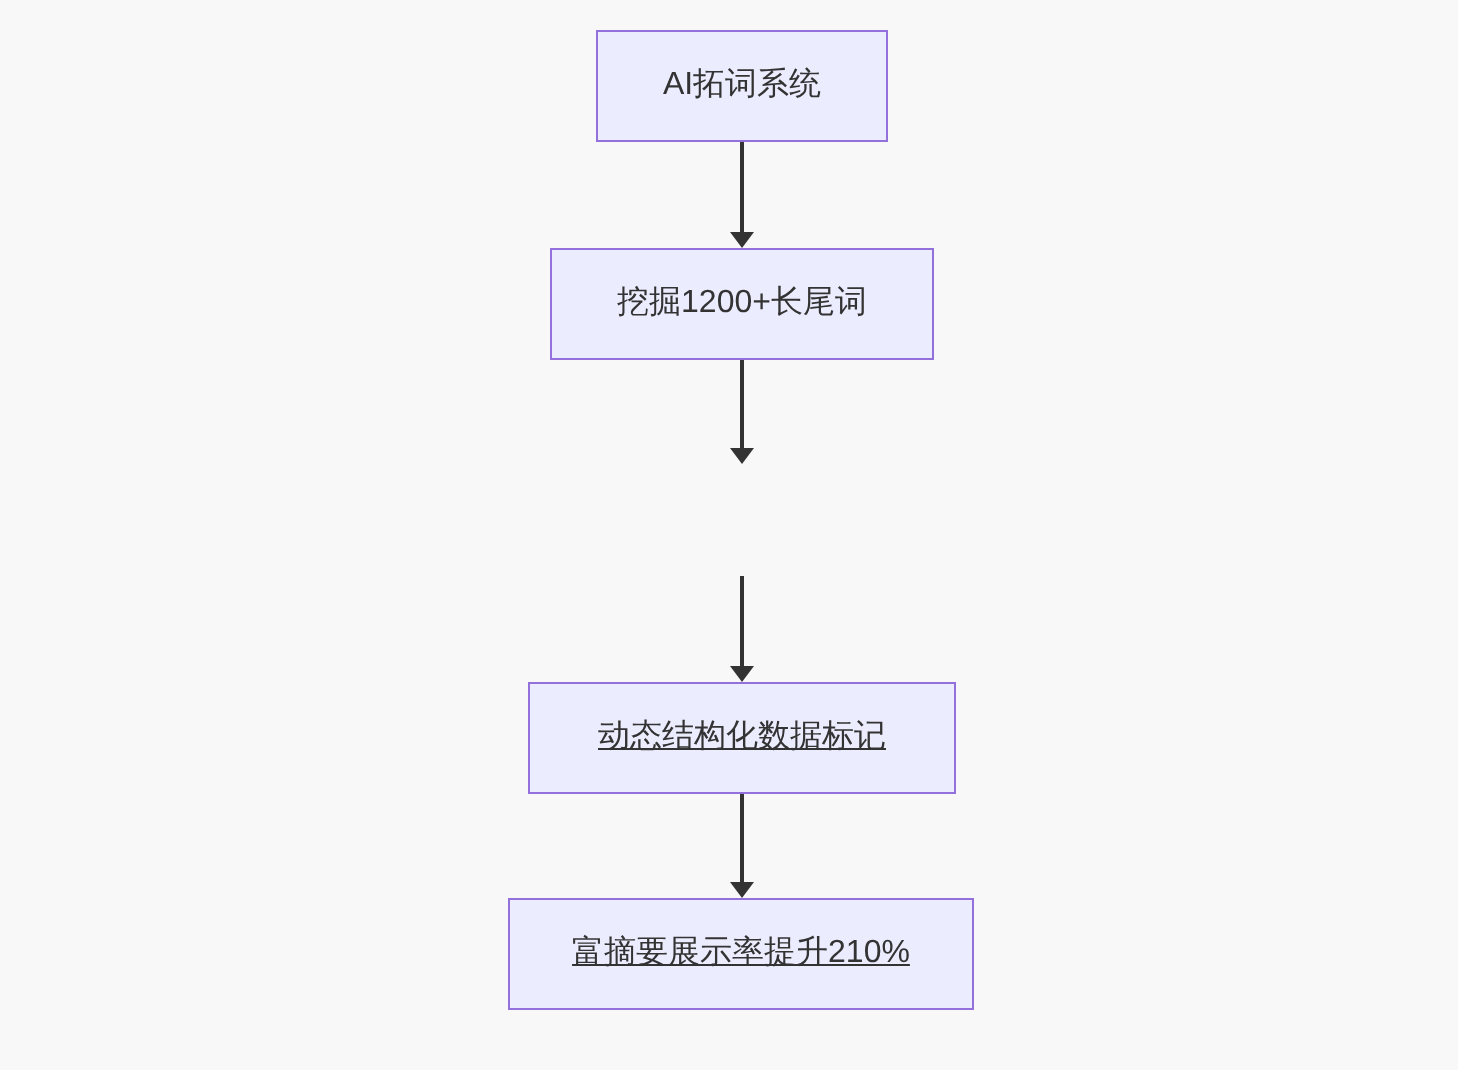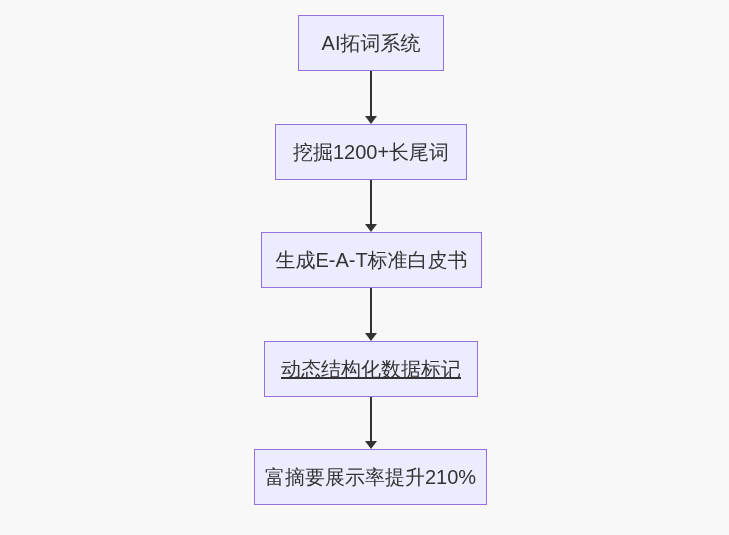--- a/index.html
+++ b/index.html
@@ -13,33 +13,33 @@
     height: 535px;
     background: #f8f8f8;
     overflow: hidden;
   }
   .node {
     position: absolute;
     box-sizing: border-box;
     background: #ECECFF;
     border: 1px solid #9370DB;
     color: #333333;
-    font-size: 20px;
+    font-size: 16px;
     line-height: 1.3;
     display: flex;
     align-items: center;
     justify-content: center;
     text-align: center;
     height: 56px;
   }
   .node-1 { left: 298px; top: 15px;  width: 146px; }
   .node-2 { left: 275px; top: 124px; width: 192px; text-align: right; }
   .node-3 { left: 261px; top: 232px; width: 221px; }
   .node-4 { left: 264px; top: 341px; width: 214px; text-decoration: underline; }
-  .node-5 { left: 254px; top: 449px; width: 233px; }
+  .node-5 { left: 254px; top: 449px; width: 233px; text-decoration: underline; }
 
   .edge-line {
     position: absolute;
     left: 370px;
     width: 2px;
     background: #333333;
   }
   .edge-head {
     position: absolute;
     left: 365px;
@@ -70,23 +70,20 @@
   <div class="edge-line line-1"></div>
   <div class="edge-head head-1"></div>
 
   <div class="node node-2">
     <span>挖掘1200+长尾词</span>
   </div>
 
   <div class="edge-line line-2"></div>
   <div class="edge-head head-2"></div>
 
-  <div class="node node-3">
-    <span>生成E-A-T标准白皮书</span>
-  </div>
 
   <div class="edge-line line-3"></div>
   <div class="edge-head head-3"></div>
 
   <div class="node node-4">
     <span>动态结构化数据标记</span>
   </div>
 
   <div class="edge-line line-4"></div>
   <div class="edge-head head-4"></div>

